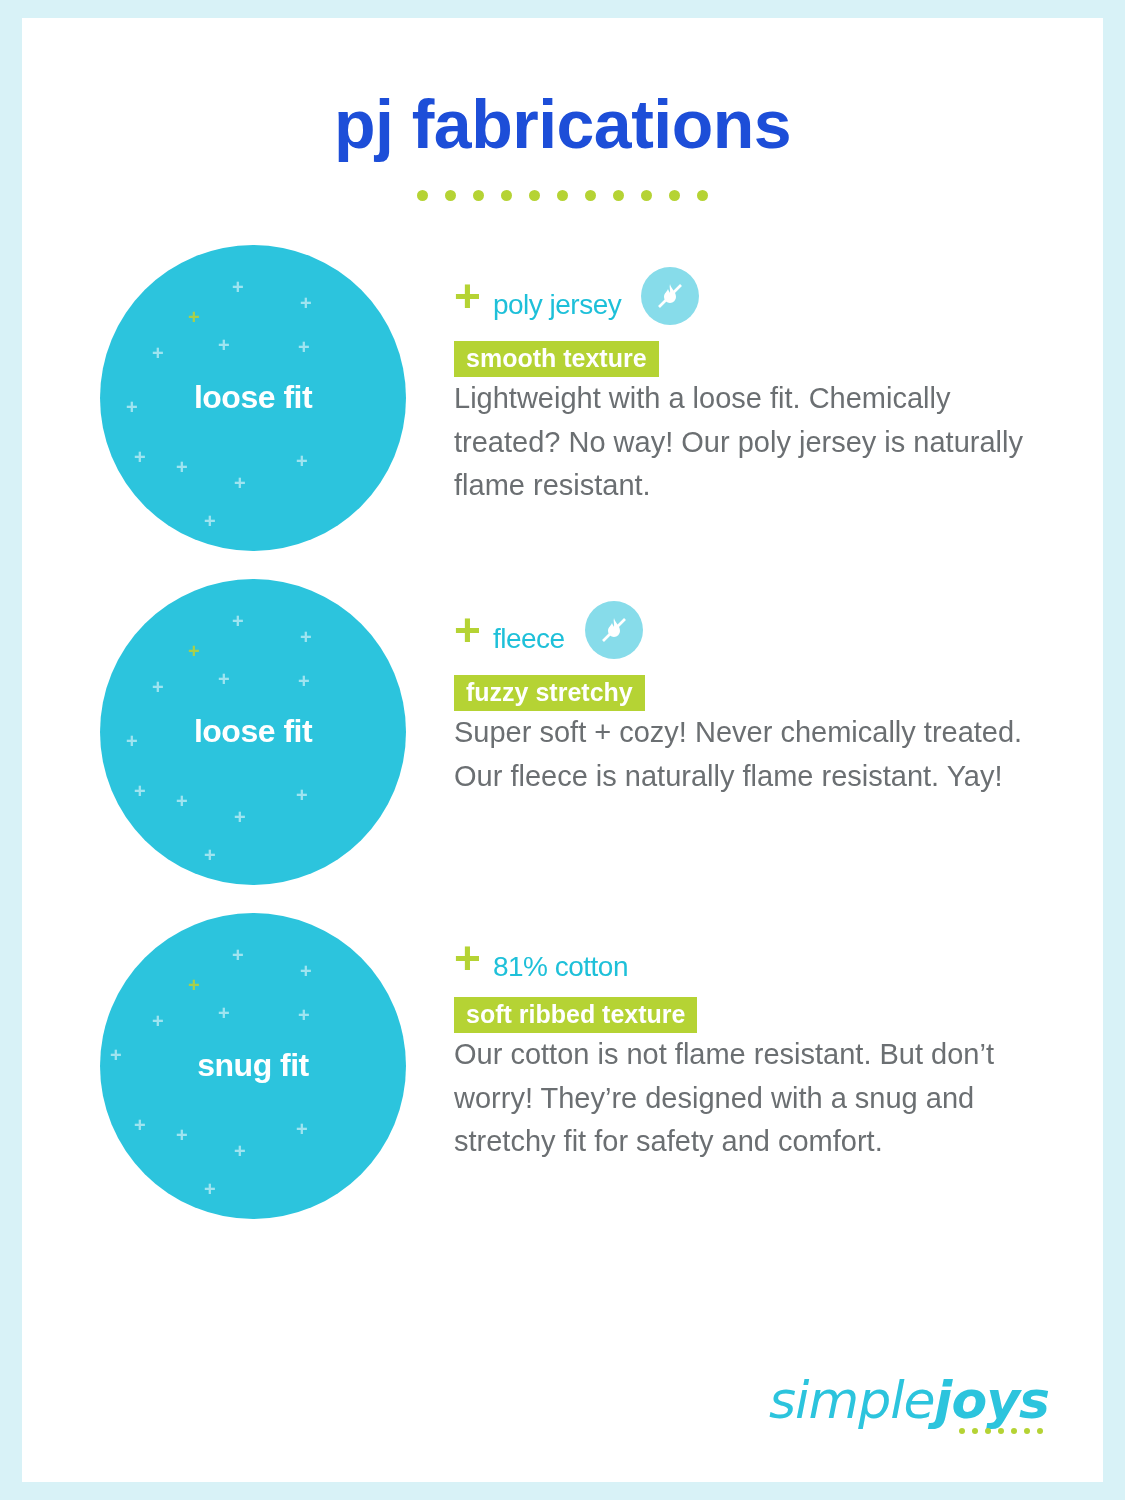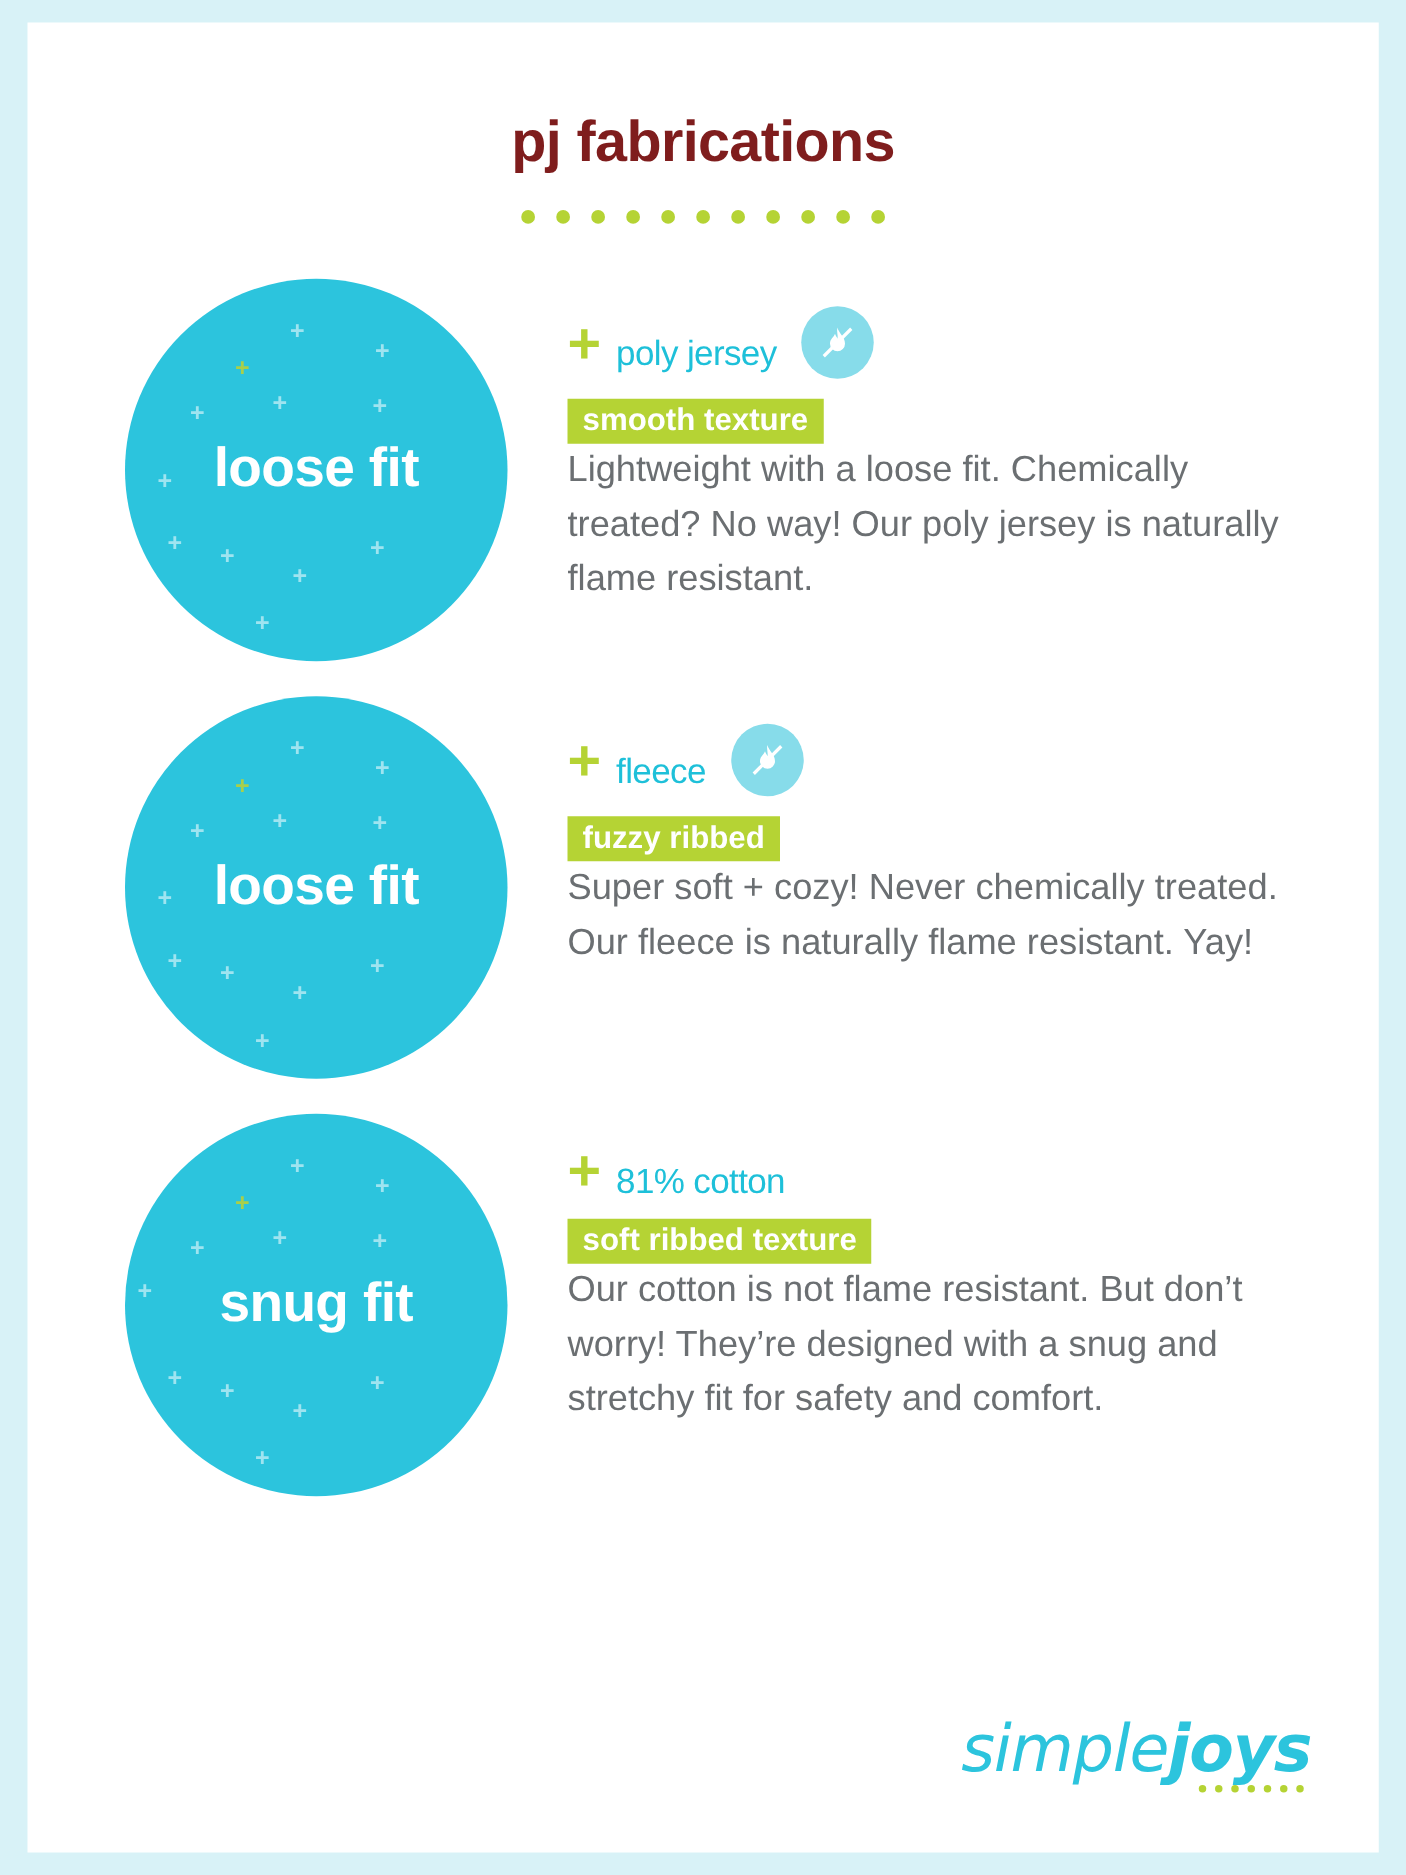--- a/index.html
+++ b/index.html
@@ -25,23 +25,23 @@
     position: relative;
     width: 100%;
     height: 100%;
     background: #ffffff;
     box-sizing: border-box;
   }
 
   
   .title {
     text-align: center;
-    font-size: 46px;
-    font-weight: bold;
-    color: #7f1d1d;
+    font-size: 68px;
+    font-weight: bold;
+    color: #1d4ed8;
     letter-spacing: -0.5px;
     padding-top: 72px;
     line-height: 1;
   }
   .dots {
     display: flex;
     justify-content: center;
     gap: 17px;
     margin-top: 32px;
   }
@@ -79,21 +79,21 @@
     overflow: hidden;
   }
   .circle .label {
     position: absolute;
     left: 0;
     right: 0;
     top: 50%;
     transform: translateY(-52%);
     text-align: center;
     color: #ffffff;
-    font-size: 44px;
+    font-size: 32px;
     font-weight: bold;
     letter-spacing: -0.5px;
   }
   .plusmark {
     position: absolute;
     color: rgba(255,255,255,0.55);
     font-size: 20px;
     font-weight: bold;
     line-height: 1;
     user-select: none;
@@ -273,21 +273,21 @@
           <div class="heading-line">
             <span class="plus-big">+</span>
             <span class="heading">fleece</span>
             <span class="flame-badge">
               <svg width="40" height="40" viewBox="0 0 40 40">
                 <path d="M20 8 C21 13 26 15 26 21 a6 6 0 0 1 -12 0 c0 -4 3 -5 4 -8 c0.6 2 1.5 2.6 2 4 c0.6 -3 -1 -6 0 -9 z" fill="#ffffff"></path>
                 <line x1="9" y1="31" x2="31" y2="9" stroke="#ffffff" stroke-width="2.6"></line>
               </svg>
             </span>
           </div>
-          <div class="tag">fuzzy ribbed</div>
+          <div class="tag">fuzzy stretchy</div>
           <div class="body">Super soft + cozy! Never chemically treated. Our fleece is naturally flame resistant. Yay!</div>
         </div>
       </div>
 
       <div class="row">
         <div class="circle-wrap">
           <div class="circle">
             <span class="plusmark" style="left:132px; top:32px;">+</span>
             <span class="plusmark green" style="left:88px; top:62px;">+</span>
             <span class="plusmark" style="left:200px; top:48px;">+</span>

